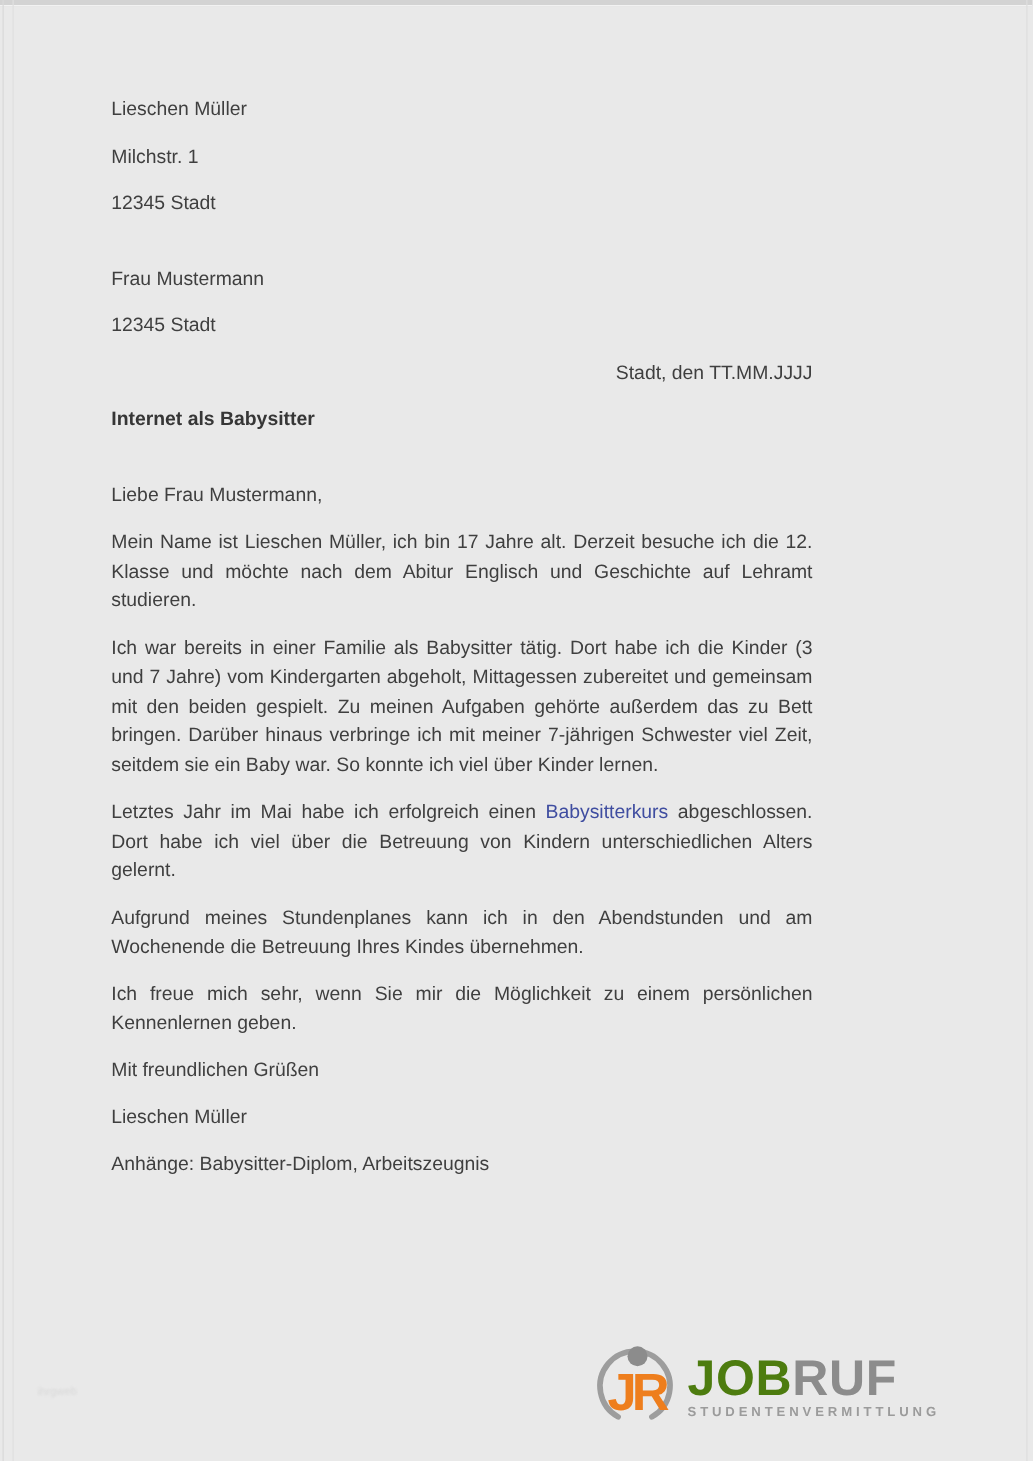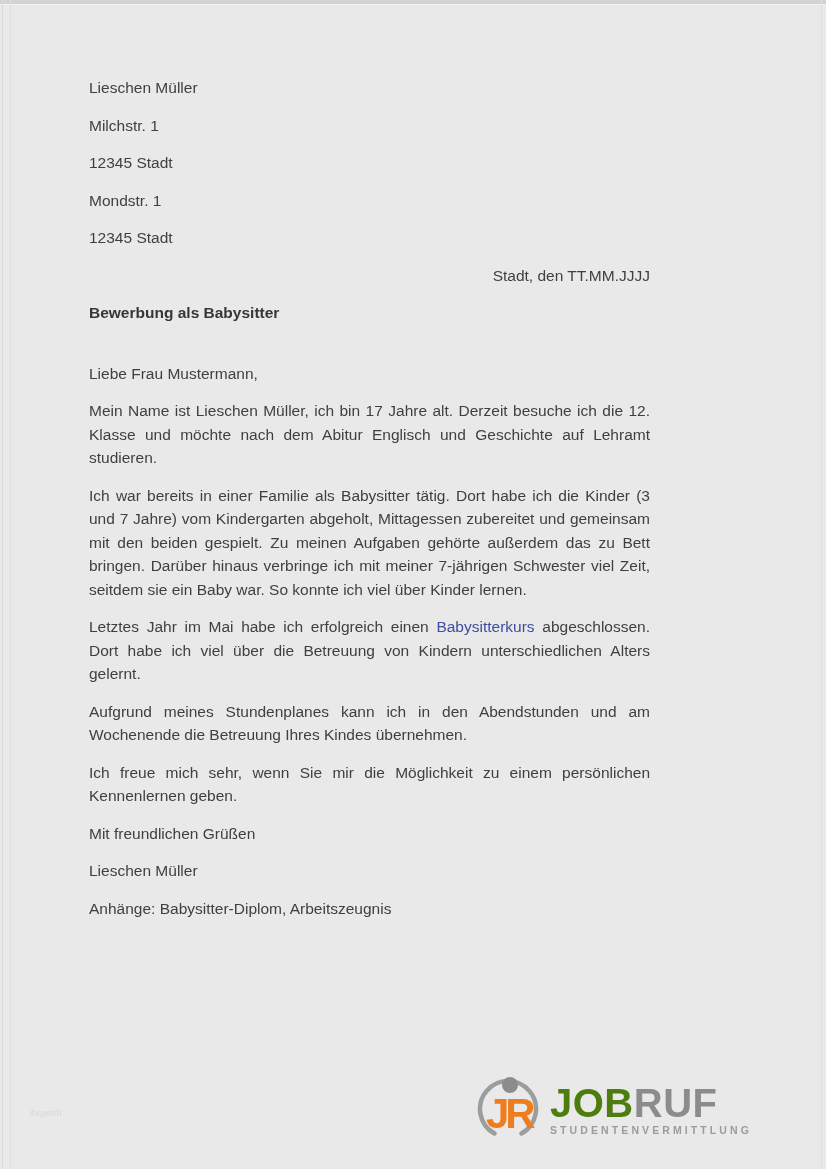--- a/index.html
+++ b/index.html
@@ -116,27 +116,27 @@
 
 <div class="letter">
 
   <div>
     <p>Lieschen Müller</p>
     <p>Milchstr. 1</p>
     <p>12345 Stadt</p>
   </div>
 
   <div>
-    <p>Mondstr. 1</p>
+    <p class="gap-before">Frau Mustermann</p>
     <p>12345 Stadt</p>
   </div>
 
   <p class="date-line">Stadt, den TT.MM.JJJJ</p>
 
-  <p class="subject-line">Bewerbung als Babysitter</p>
+  <p class="subject-line">Internet als Babysitter</p>
 
   <p class="gap-before">Liebe Frau Mustermann,</p>
 
 
   <p class="para">Mein Name ist Lieschen Müller, ich bin 17 Jahre alt. Derzeit besuche ich die 12. Klasse und möchte nach dem Abitur Englisch und Geschichte auf Lehramt studieren.</p>
 
   <p class="para">Ich war bereits in einer Familie als Babysitter tätig. Dort habe ich die Kinder (3 und 7 Jahre) vom Kindergarten abgeholt, Mittagessen zubereitet und gemeinsam mit den beiden gespielt. Zu meinen Aufgaben gehörte außerdem das zu Bett bringen. Darüber hinaus verbringe ich mit meiner 7-jährigen Schwester viel Zeit, seitdem sie ein Baby war. So konnte ich viel über Kinder lernen.</p>
 
   <p class="para"><span>Letztes Jahr im Mai habe ich erfolgreich einen </span><a class="inline-link" id="babysitterkurs-link" style="color: rgb(63, 77, 160);">Babysitterkurs</a><span> abgeschlossen. Dort habe ich viel über die Betreuung von Kindern unterschiedlichen Alters gelernt.</span></p>
 

